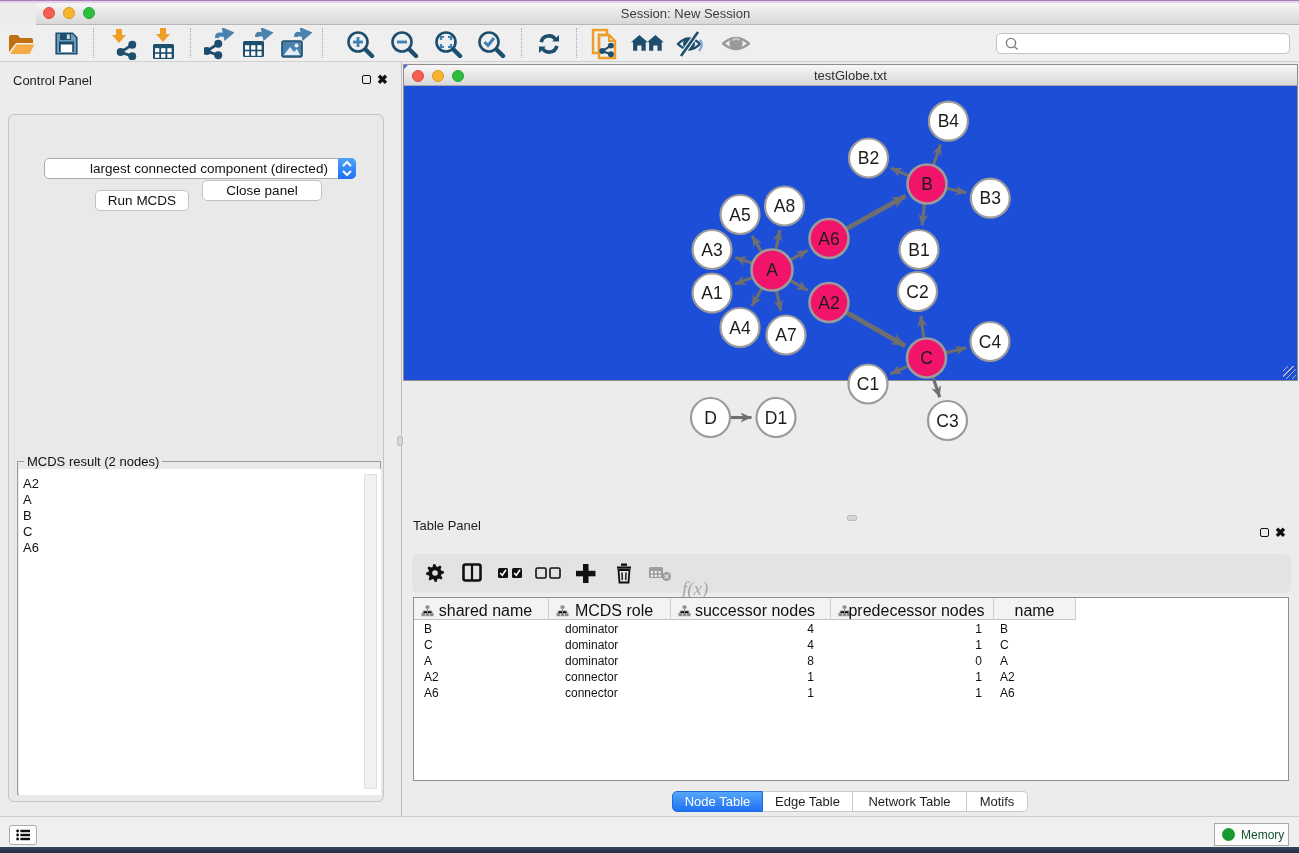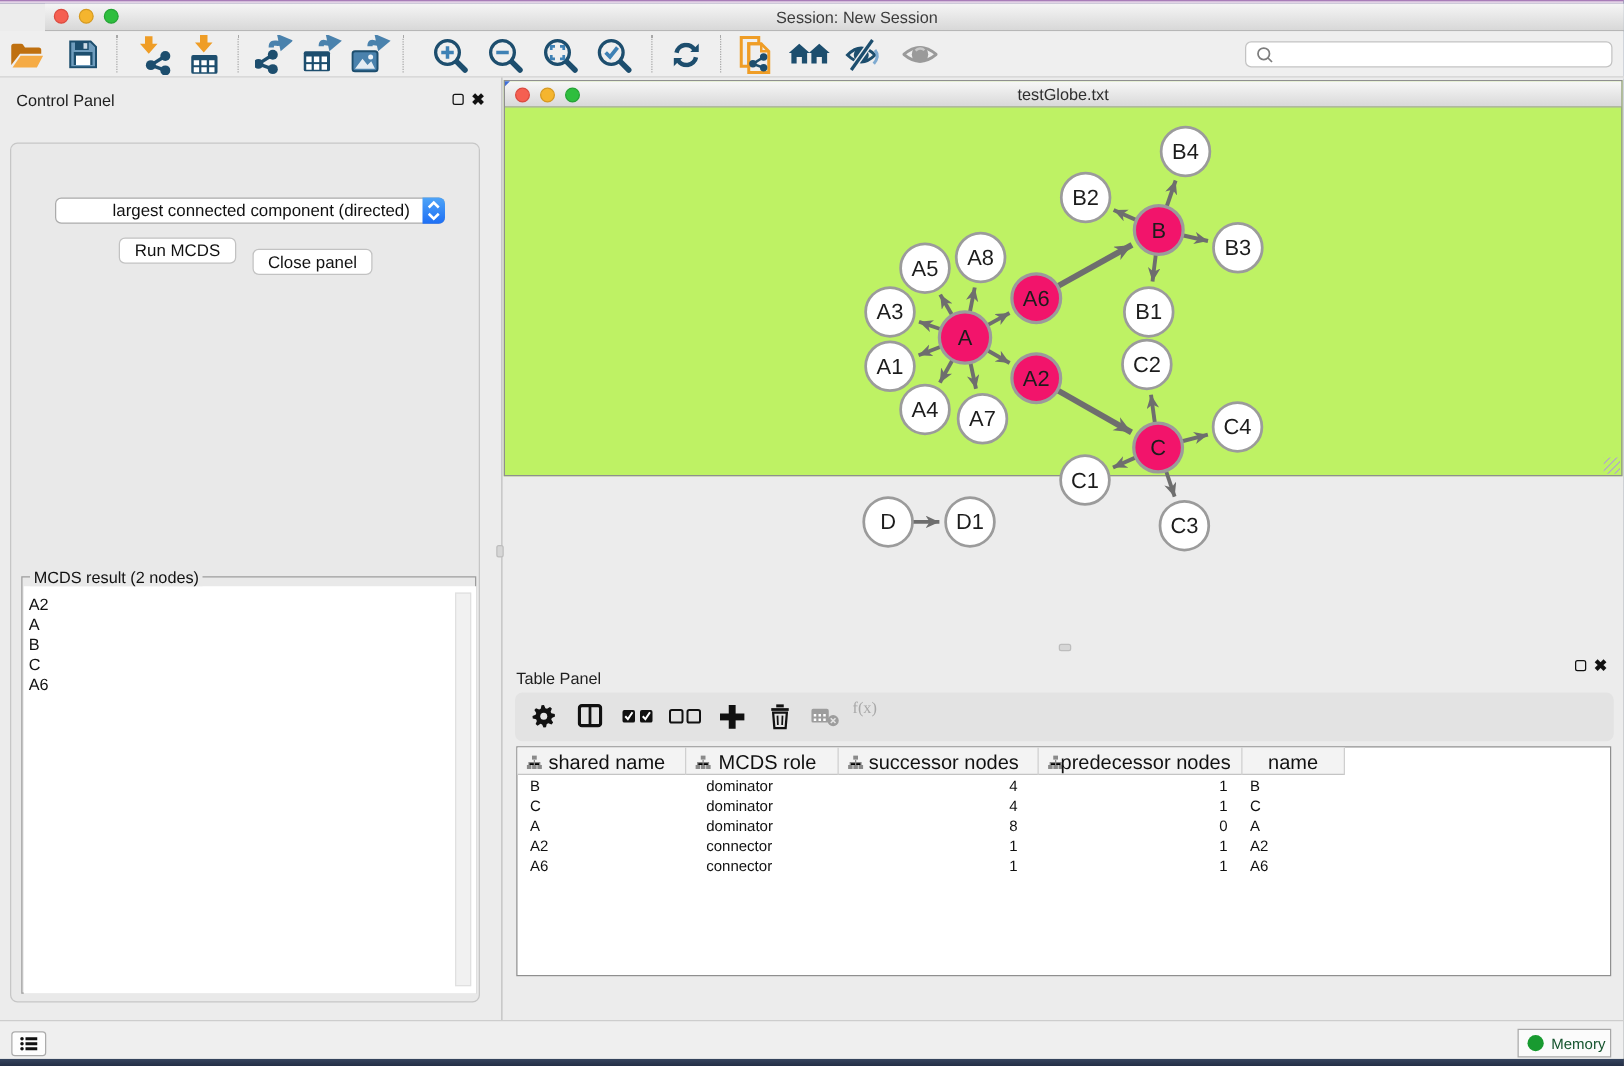--- a/index.html
+++ b/index.html
@@ -35,34 +35,34 @@
 #dropdown .dtext { position:absolute; left:13px; top:2px; font-size:13.5px; color:#111;padding-left:32px; }
 #dropdown .spin { position:absolute; right:-1px; top:-1px; width:18px; height:21px; background:linear-gradient(#4ea4f7,#1e6ff5); border-radius:0 5px 5px 0; }
 .btn { position:absolute; height:21px; background:#fff; border:1px solid #c2c2c2; border-radius:5px; font-size:13.5px; color:#111; display:flex; align-items:center; justify-content:center; }
 #fieldset { position:absolute; left:8px; top:346px; width:364px; height:334px; border:1px solid #9d9d9d; }
 #fieldset .legend { position:absolute; left:6px; top:-8px; background:#e9e9e9; padding:0 3px; font-size:13px; color:#111; }
 #listbox { position:absolute; left:1px; top:7px; width:362px; height:326px; background:#fff; }
 #listbox .sbar { position:absolute; right:4px; top:5px; width:13px; height:315px; background:#f1f1f1; border:1px solid #e0e0e0; }
 #listbox .item { position:absolute; left:4px; font-size:13px; color:#111; }
 
 
-#netwin { position:absolute; left:403px; top:2px; width:895px; height:317px; background:#bef264; border:1px solid #8f8f8f; }
+#netwin { position:absolute; left:403px; top:2px; width:895px; height:317px; background:#1d4ed8; border:1px solid #8f8f8f; }
 #nw-titlebar { position:absolute; left:0; top:0; width:100%; height:21px; background:linear-gradient(#f7f7f7,#d9d9d9); border-bottom:1px solid #a8a8a8; }
 #nw-titlebar .title { position:absolute; left:0; right:0; top:3px; text-align:center; font-size:13px; color:#2e2e2e; }
 #nw-corner { position:absolute; left:0; top:0; width:0; height:0; border-top:4px solid #3f6fd8; border-right:4px solid transparent; }
 #graphwrap { position:absolute; left:0; top:22px; width:893px; height:426px; }
 .nl { font-size:17.5px; fill:#1c1c1c; text-anchor:middle; dominant-baseline:central; font-family:"Liberation Sans",sans-serif; }
 #resize { position:absolute; right:1px; bottom:1px; width:13px; height:13px;
   background:repeating-linear-gradient(135deg, transparent 0 3px, #b5b5b5 3px 4px); }
 #vhandle { position:absolute; left:397px; top:374px; width:6px; height:10px; background:#d6d6d6; border:1px solid #bdbdbd; border-radius:2px; }
 #hhandle { position:absolute; left:847px; top:453px; width:10px; height:6px; background:#d6d6d6; border:1px solid #bdbdbd; border-radius:2px; }
 
 
 #tp { position:absolute; left:403px; top:456px; width:896px; height:299px; }
-#tp-title { position:absolute; left:10px; top:17px; font-size:13px; color:#1e1e1e; }
+#tp-title { position:absolute; left:10px; top:0; font-size:13px; color:#1e1e1e; }
 #tp-toolbar { position:absolute; left:9px; top:36px; width:879px; height:39px; background:#e3e3e3; border-radius:6px; }
 #tbl { position:absolute; left:10px; top:79px; width:876px; height:184px; background:#fff; border:1.5px solid #8f8f8f; }
 #tbl-head { position:absolute; left:0; top:0; width:662px; height:22px; background:#f3f3f3; border-bottom:1px solid #c4c4c4; }
 .hcell { position:absolute; top:0; height:22px; border-right:1px solid #cfcfcf; }
 .hcell .ht { position:absolute; top:4px; width:100%; text-align:center; font-size:16px; color:#111; }
 .hico { position:absolute; left:7px; top:5px; }
 .trow { position:absolute; font-size:12px; color:#111; line-height:16px; height:16px; }
 #tp-tabs { position:absolute; left:269px; top:273px; height:21px; display:flex; }
 .tptab { height:21px; font-size:13px; color:#1e1e1e; background:#fff; border:1px solid #c9c9c9; border-left:none; display:flex; align-items:center; justify-content:center; }
 .tptab.sel { background:linear-gradient(#55a7f8,#1e70f4); color:#fff; border:1px solid #1e6cdf; border-radius:5px 0 0 5px; }
@@ -251,21 +251,21 @@
       <div class="wx" style="left:377px; top:13px;">✖</div>
       <div id="cp-pane">
         <div id="dropdown">
           <div class="dtext">largest connected component (directed)</div>
           <div class="spin"><svg width="18" height="21" viewBox="0 0 18 21">
                   <path d="M5,8 L9,4 L13,8" fill="none" stroke="#fff" stroke-width="2"></path>
                   <path d="M5,13 L9,17 L13,13" fill="none" stroke="#fff" stroke-width="2"></path>
                 </svg></div>
         </div>
         <div class="btn" style="left:86px; top:75px; width:94px;">Run MCDS</div>
-        <div class="btn" style="left:193px; top:84px; width:96px;">Close panel</div>
+        <div class="btn" style="left:193px; top:65px; width:120px;">Close panel</div>
         <div id="fieldset">
           <div id="listbox">
             <div class="sbar"></div>
             <div class="item" style="top:7px">A2</div>
             <div class="item" style="top:23px">A</div>
             <div class="item" style="top:39px">B</div>
             <div class="item" style="top:55px">C</div>
             <div class="item" style="top:71px">A6</div>
           </div>
           <div class="legend">MCDS result (2 nodes)</div>
@@ -397,21 +397,21 @@
                 <rect x="0" y="4" width="14" height="11" rx="1.5" fill="#9d9d9d"></rect>
                 <rect x="2.0" y="8.2" width="2.0" height="2.0" fill="#fff"></rect>
                 <rect x="5.8" y="8.2" width="2.0" height="2.0" fill="#fff"></rect>
                 <rect x="9.6" y="8.2" width="2.0" height="2.0" fill="#fff"></rect>
                 <rect x="2.0" y="11.8" width="2.0" height="2.0" fill="#fff"></rect>
                 <rect x="5.8" y="11.8" width="2.0" height="2.0" fill="#fff"></rect>
                 <rect x="9.6" y="11.8" width="2.0" height="2.0" fill="#fff"></rect>
                 <circle cx="17.5" cy="13.5" r="4.5" fill="#9d9d9d"></circle>
                 <path d="M15.6,11.6 L19.4,15.4 M19.4,11.6 L15.6,15.4" stroke="#e3e3e3" stroke-width="1.3"></path>
               </svg></div>
-<div style="position:absolute; left:270px; top:4px; font-family:'Liberation Serif',serif; font-size:13px; color:#a8a8a8;">f(x)</div>
+<div style="position:absolute; left:270px; top:24px; font-family:'Liberation Serif',serif; font-style:italic; font-size:19px; color:#a8a8a8;">f(x)</div>
       </div>
       <div id="tbl">
         <div id="tbl-head">
           <div class="hcell" style="left:0; width:135px;">
                 <span class="hico"><svg width="13" height="12" viewBox="0 0 13 12">
                     <rect x="4.6" y="0.5" width="3.8" height="3.2" fill="#8a8a8a"></rect>
                     <path d="M6.5,4 L6.5,6 M2.2,8 L2.2,6 L10.8,6 L10.8,8 M6.5,6 L6.5,8" stroke="#8a8a8a" stroke-width="1"></path>
                     <rect x="0.5" y="8" width="3.6" height="3.2" fill="#8a8a8a"></rect>
                     <rect x="4.7" y="8" width="3.6" height="3.2" fill="#8a8a8a"></rect>
                     <rect x="8.9" y="8" width="3.6" height="3.2" fill="#8a8a8a"></rect>
@@ -471,20 +471,26 @@
 <div class="trow" style="left:151px; top:71px;">connector</div>
 <div class="trow" style="left:340px; top:71px; width:60px; text-align:right;">1</div>
 <div class="trow" style="left:508px; top:71px; width:60px; text-align:right;">1</div>
 <div class="trow" style="left:586px; top:71px;">A2</div>
 <div class="trow" style="left:10px; top:87px;">A6</div>
 <div class="trow" style="left:151px; top:87px;">connector</div>
 <div class="trow" style="left:340px; top:87px; width:60px; text-align:right;">1</div>
 <div class="trow" style="left:508px; top:87px; width:60px; text-align:right;">1</div>
 <div class="trow" style="left:586px; top:87px;">A6</div>
       </div>
+      <div id="tp-tabs">
+        <div class="tptab sel" style="width:91px">Node Table</div>
+        <div class="tptab" style="width:90px">Edge Table</div>
+        <div class="tptab" style="width:114px">Network Table</div>
+        <div class="tptab last" style="width:61px">Motifs</div>
+      </div>
     </div>
   </div>
   <div id="statusbar">
     <div id="sb-left">
           <svg width="14" height="12" viewBox="0 0 14 12">
             <circle cx="1.6" cy="2" r="1.4" fill="#111"></circle>
             <rect x="4.4" y="0.8" width="9.6" height="2.4" fill="#111"></rect>
             <circle cx="1.6" cy="6" r="1.4" fill="#111"></circle>
             <rect x="4.4" y="4.8" width="9.6" height="2.4" fill="#111"></rect>
             <circle cx="1.6" cy="10" r="1.4" fill="#111"></circle>

